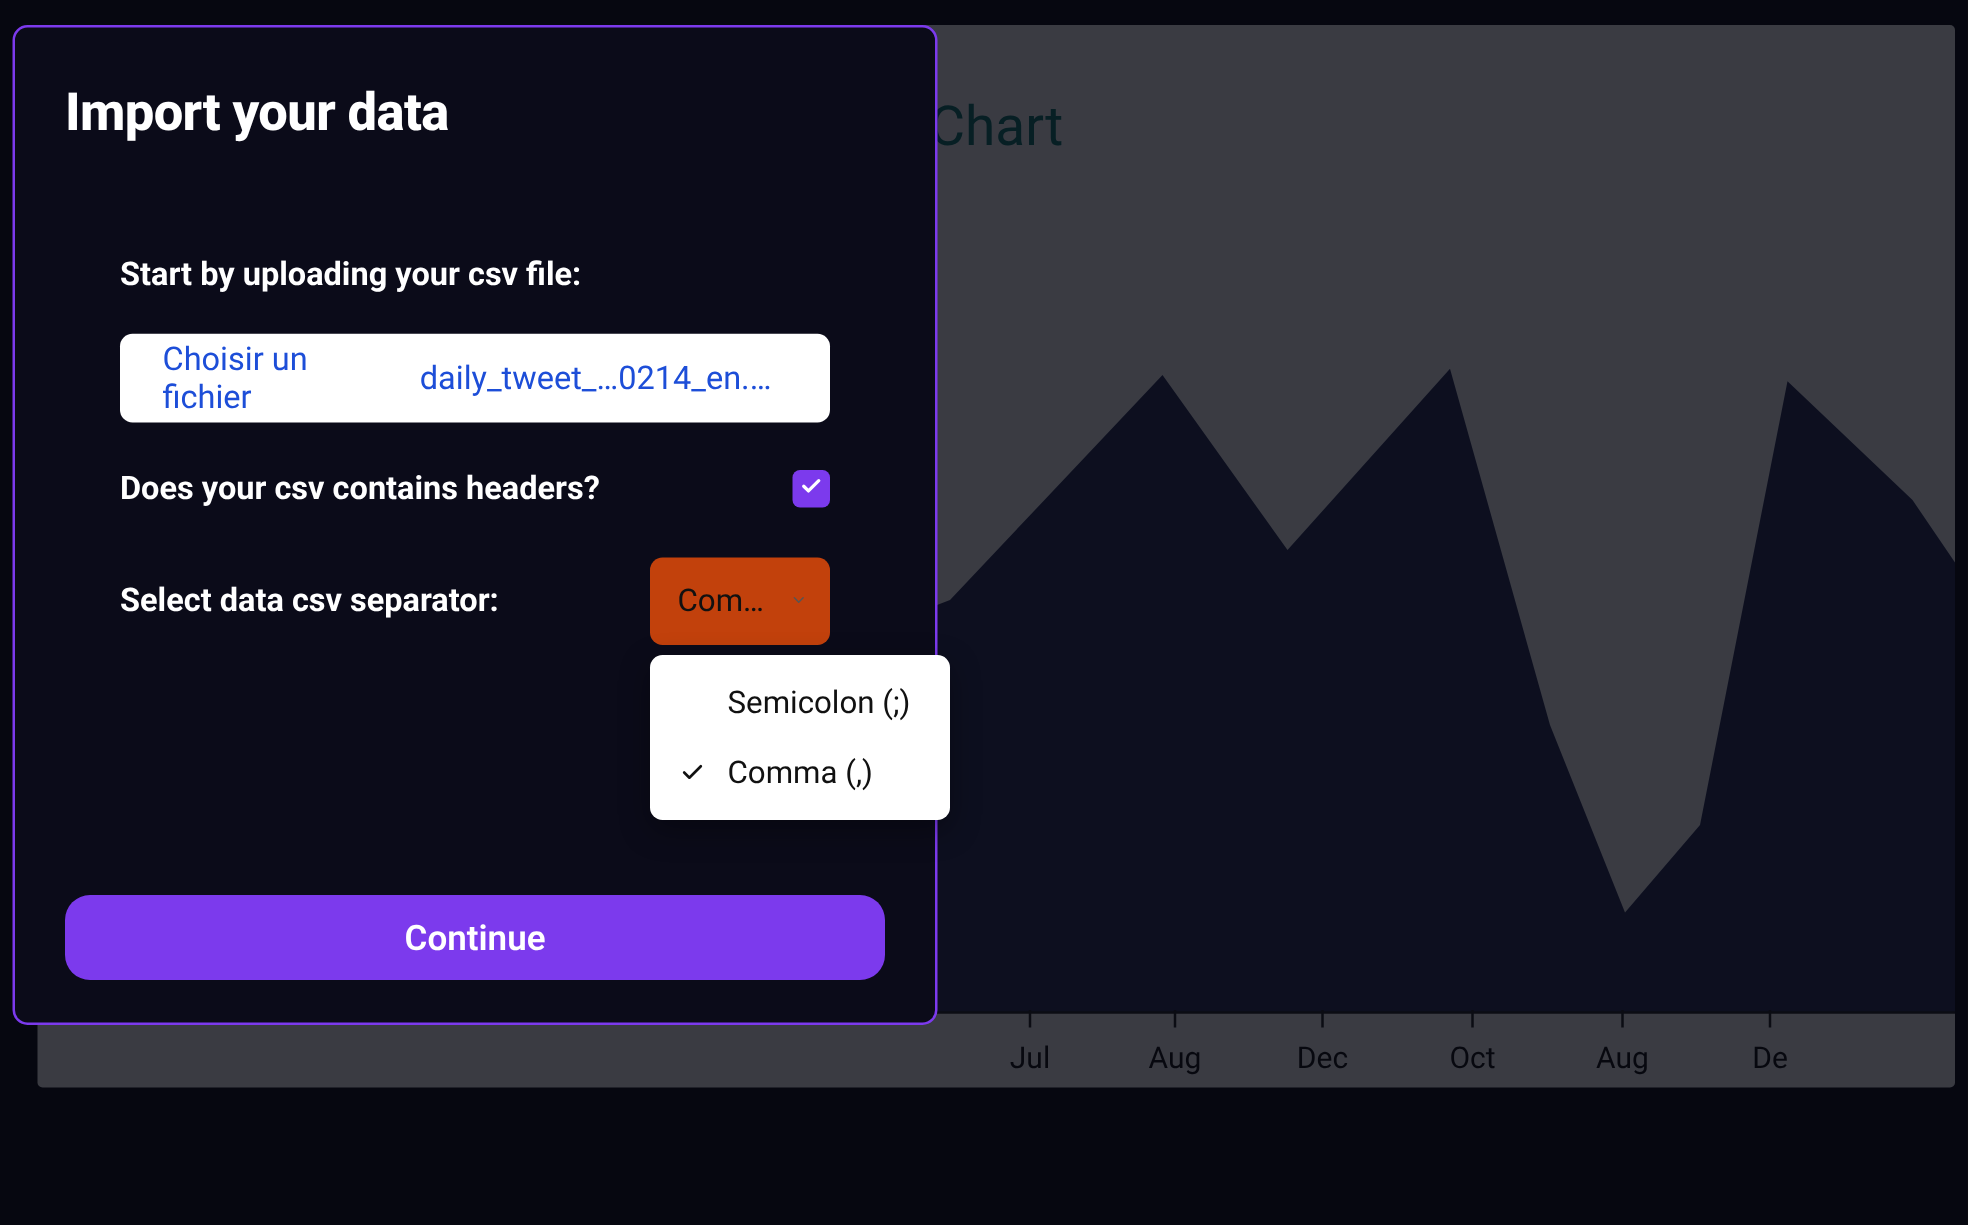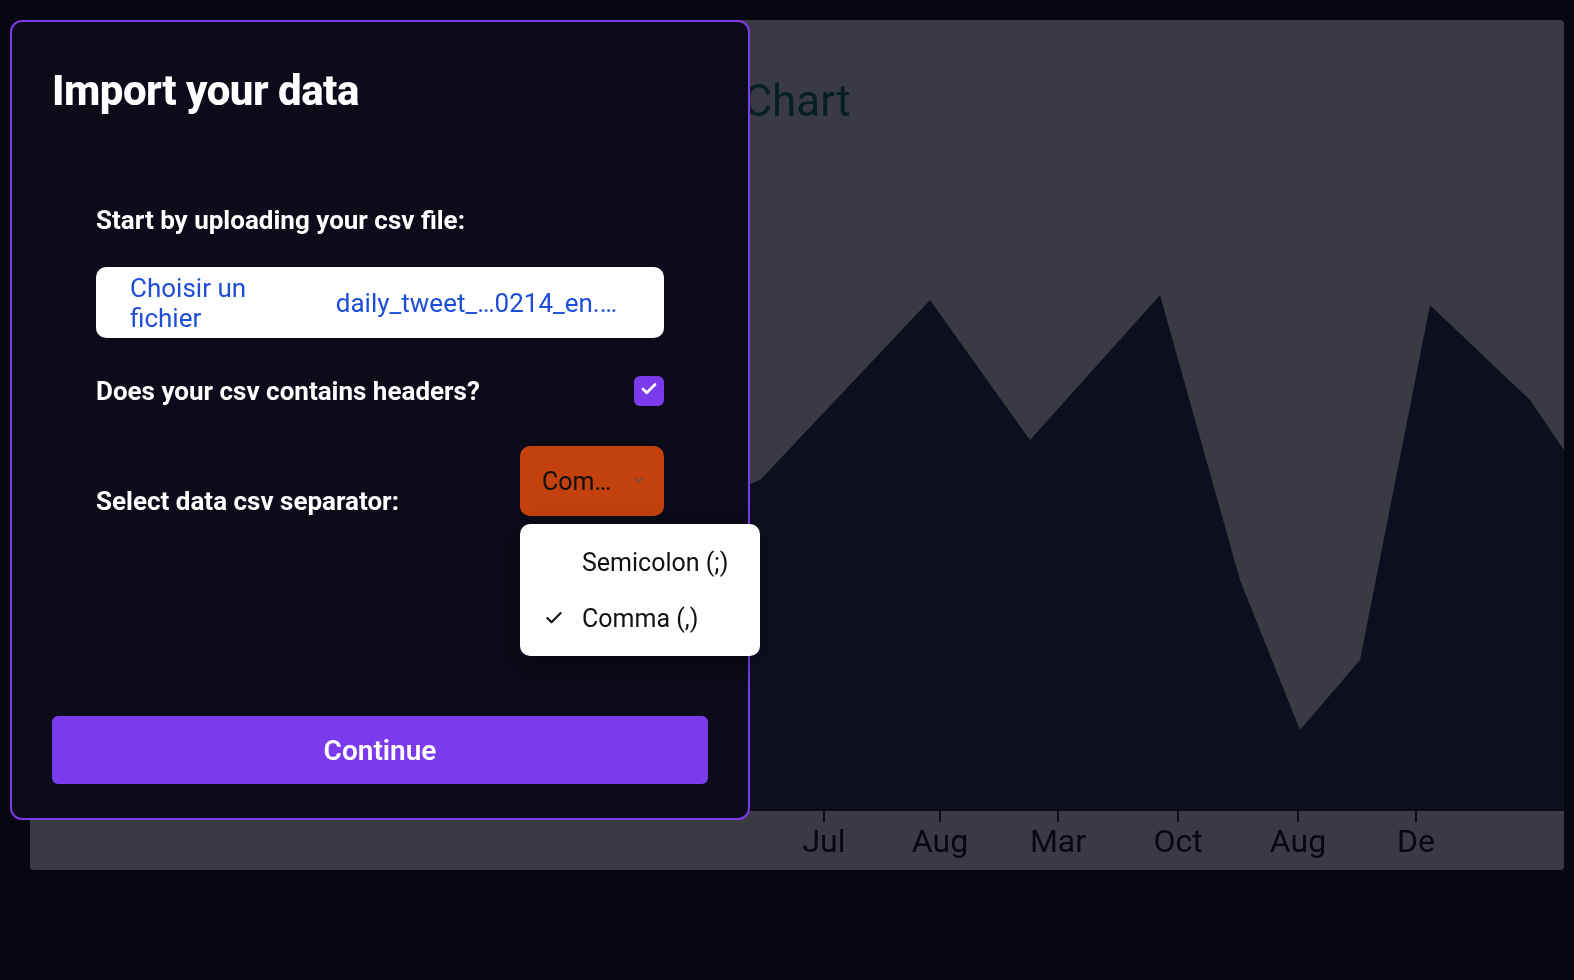--- a/index.html
+++ b/index.html
@@ -46,21 +46,21 @@
     width: 100%;
     height: 100%;
   }
   .bg-chart-labels {
     position: absolute;
     bottom: 0;
     left: 0;
     right: 0;
     height: 50px;
     display: flex;
-    font-size: 32px;
+    font-size: 24px;
     color: #111;
   }
   .tick {
     position: absolute;
     bottom: 10px;
     transform: translateX(-50%);
   }
   .tick-line {
     position: absolute;
     bottom: 48px;
@@ -113,21 +113,21 @@
     align-items: center;
     padding: 0 34px;
     font-size: 26px;
     margin-bottom: 38px;
     gap: 18px;
   }
   .file-btn-text { font-weight: 400; }
   .file-name { font-weight: 400; white-space: nowrap; overflow: hidden; text-overflow: ellipsis; }
   .row {
     display: flex;
-    align-items: flex-end;
+    align-items: center;
     justify-content: space-between;
     margin-bottom: 40px;
   }
   .row .label { margin-bottom: 0; }
   .checkbox {
     width: 30px;
     height: 30px;
     border-radius: 6px;
     background: #7c3aed;
     display: flex;
@@ -183,21 +183,21 @@
     width: 24px;
     display: flex;
     align-items: center;
     justify-content: center;
     font-size: 22px;
     color: #111;
   }
   .continue-btn {
     margin-top: auto;
     height: 68px;
-    border-radius: 6px;
+    border-radius: 20px;
     background: #7c3aed;
     color: #fff;
     font-size: 28px;
     font-weight: 600;
     display: flex;
     align-items: center;
     justify-content: center;
   }
 </style>
 </head>
@@ -209,21 +209,21 @@
     <svg class="bg-chart-svg" viewBox="0 0 1534 850" preserveAspectRatio="none">
       <path fill="#2a3159" d="M 0 550 L 120 540 L 300 560 L 450 680 L 600 510 L 730 460 L 900 280 L 1000 420 L 1130 275 L 1210 560 L 1270 710 L 1330 640 L 1400 285 L 1500 380 L 1534 430 L 1534 790 L 0 790 Z"></path>
       <line x1="0" y1="790" x2="1534" y2="790" stroke="#222" stroke-width="2"></line>
     </svg>
     <div class="bg-chart-labels">
       <span class="tick-line" style="left:794px;"></span>
       <span class="tick" style="left:794px;">Jul</span>
       <span class="tick-line" style="left:910px;"></span>
       <span class="tick" style="left:910px;">Aug</span>
       <span class="tick-line" style="left:1028px;"></span>
-      <span class="tick" style="left:1028px;">Mar</span>
+      <span class="tick" style="left:1028px;">Dec</span>
       <span class="tick-line" style="left:1148px;"></span>
       <span class="tick" style="left:1148px;">Oct</span>
       <span class="tick-line" style="left:1268px;"></span>
       <span class="tick" style="left:1268px;">Aug</span>
       <span class="tick-line" style="left:1386px;"></span>
       <span class="tick" style="left:1386px;text-align:right;">De</span>
     </div>
   </div>
 
   <div class="dim"></div>

